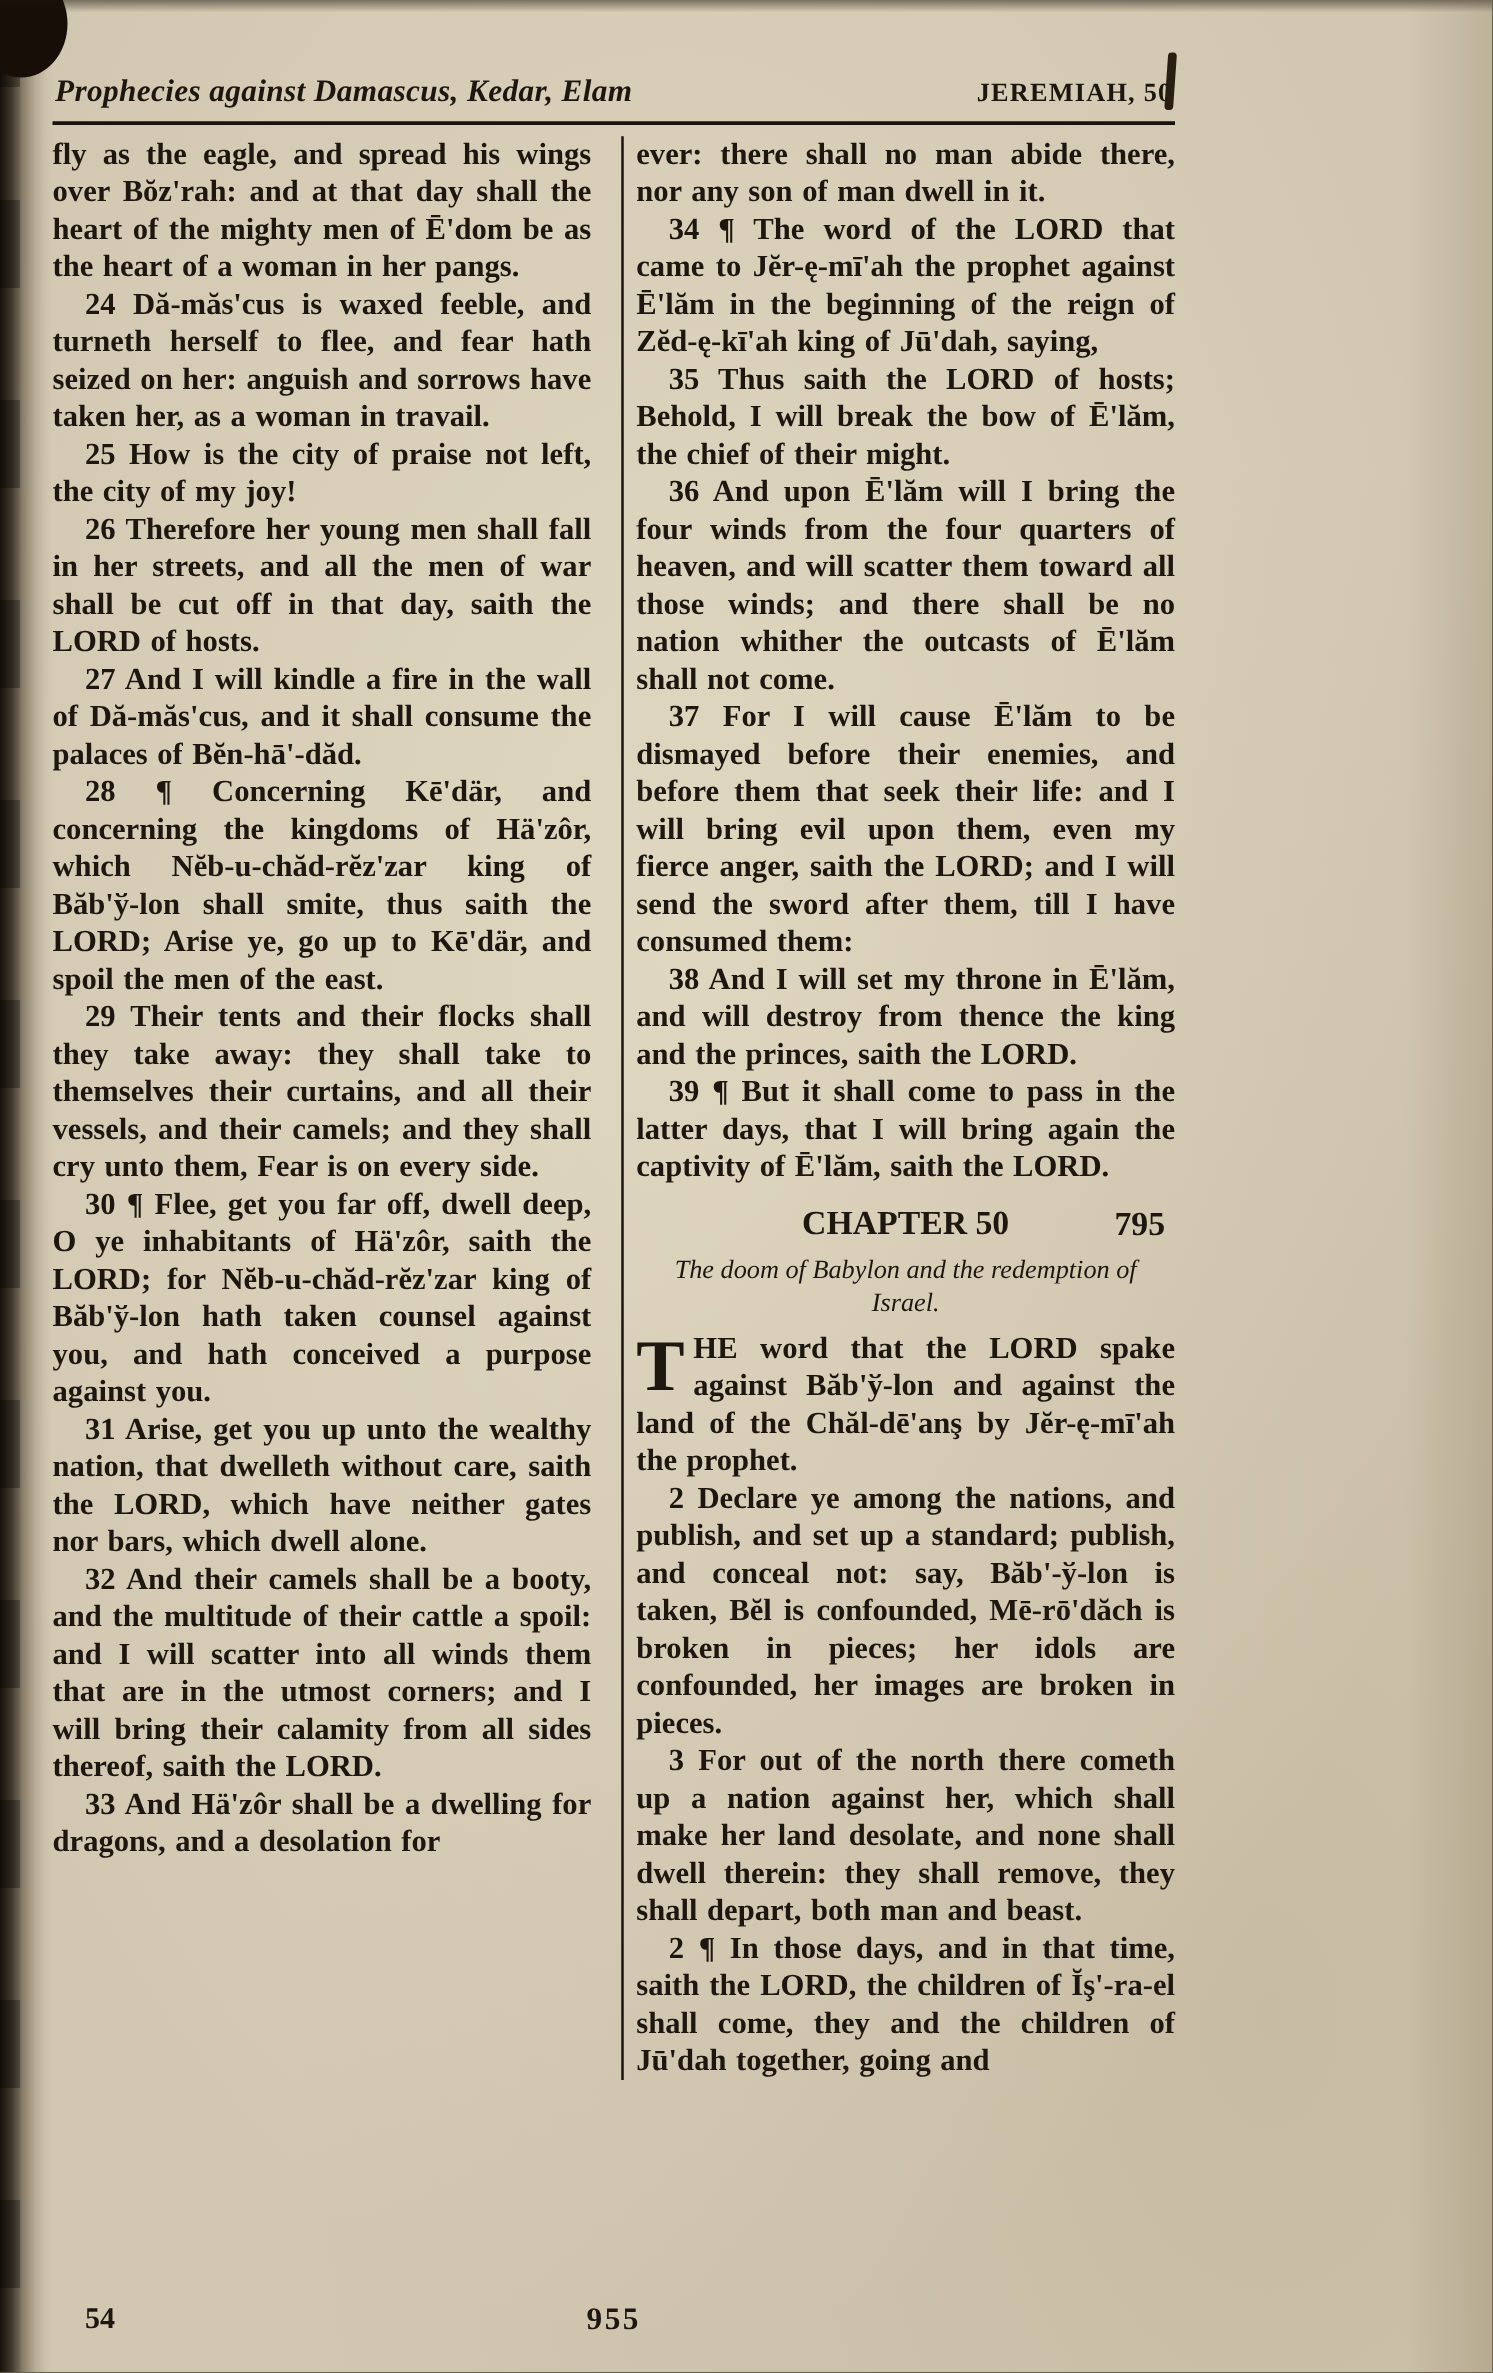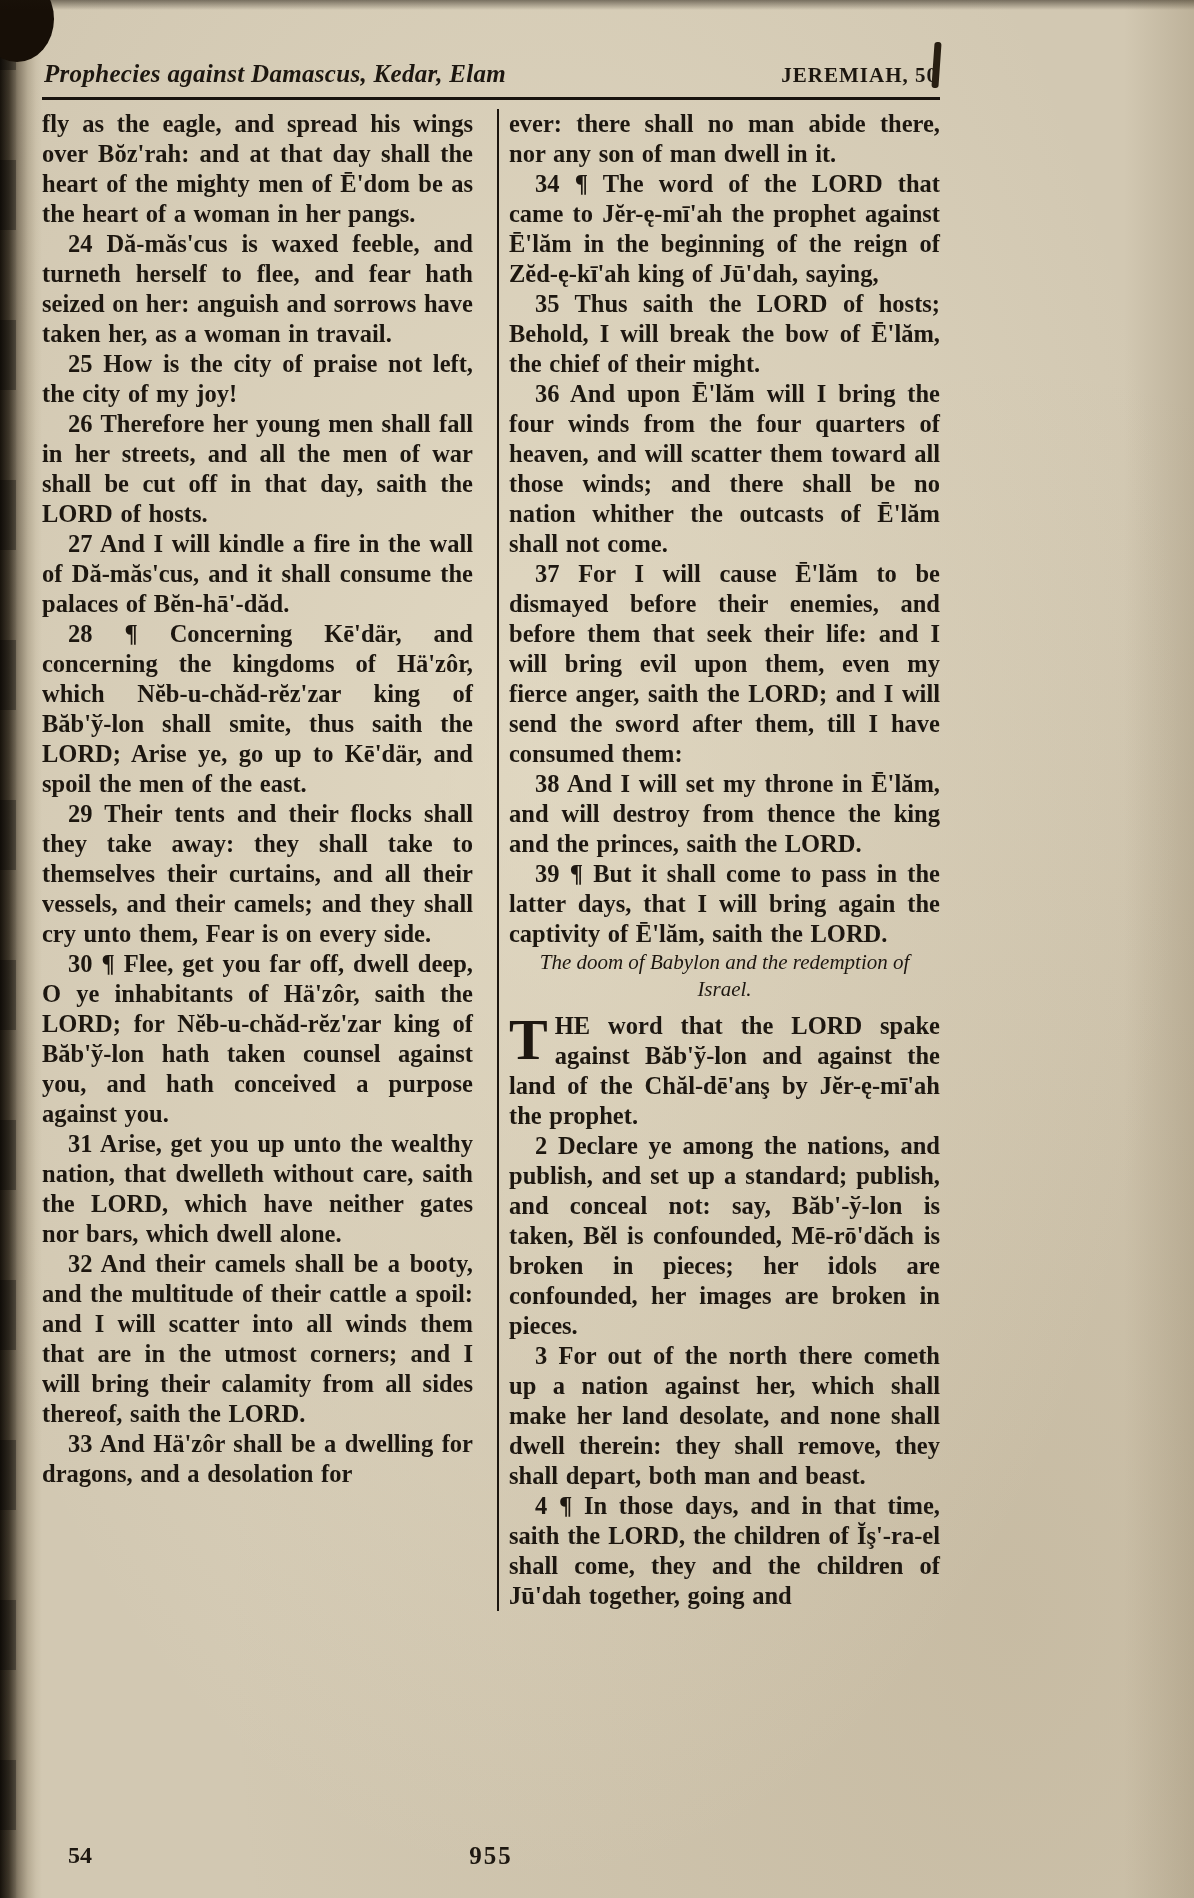--- a/index.html
+++ b/index.html
@@ -123,29 +123,33 @@
 
       <div class="col col-right">
         <p class="verse cont">ever: there shall no man abide there, nor any son of man dwell in it.</p>
         <p class="verse">34 ¶ The word of the LORD that came to Jĕr-ę-mī'ah the prophet against Ē'lăm in the beginning of the reign of Zĕd-ę-kī'ah king of Jū'dah, saying,</p>
         <p class="verse">35 Thus saith the LORD of hosts; Behold, I will break the bow of Ē'lăm, the chief of their might.</p>
         <p class="verse">36 And upon Ē'lăm will I bring the four winds from the four quarters of heaven, and will scatter them toward all those winds; and there shall be no nation whither the outcasts of Ē'lăm shall not come.</p>
         <p class="verse">37 For I will cause Ē'lăm to be dismayed before their enemies, and before them that seek their life: and I will bring evil upon them, even my fierce anger, saith the LORD; and I will send the sword after them, till I have consumed them:</p>
         <p class="verse">38 And I will set my throne in Ē'lăm, and will destroy from thence the king and the princes, saith the LORD.</p>
         <p class="verse">39 ¶ But it shall come to pass in the latter days, that I will bring again the captivity of Ē'lăm, saith the LORD.</p>
 
+        <div class="chapter-row">
+          <span>CHAPTER 50</span>
+          <span class="chapter-page-ref">795</span>
+        </div>
         <div class="chapter-subtitle">The doom of Babylon and the redemption of Israel.</div>
 
         <p class="verse cont intro-para">
           <span class="drop-cap">T</span><span>HE word that the LORD spake against Băb'ў-lon and against the land of the Chăl-dē'anş by Jĕr-ę-mī'ah the prophet.</span>
         </p>
 
         <p class="verse">2 Declare ye among the nations, and publish, and set up a standard; publish, and conceal not: say, Băb'-ў-lon is taken, Bĕl is confounded, Mē-rō'dăch is broken in pieces; her idols are confounded, her images are broken in pieces.</p>
         <p class="verse">3 For out of the north there cometh up a nation against her, which shall make her land desolate, and none shall dwell therein: they shall remove, they shall depart, both man and beast.</p>
-        <p class="verse">4 ¶ In those days, and in that time, saith the LORD, the children of Ĭş'-ra-el shall come, they and the children of Jū'dah together, going and</p>
+        <p class="verse">2 ¶ In those days, and in that time, saith the LORD, the children of Ĭş'-ra-el shall come, they and the children of Jū'dah together, going and</p>
       </div>
 
     </div>
   </div>
 
   <div class="page-footer">
     <span class="footer-left-num">54</span>
     <span class="footer-page-num">955</span>
   </div>
 

